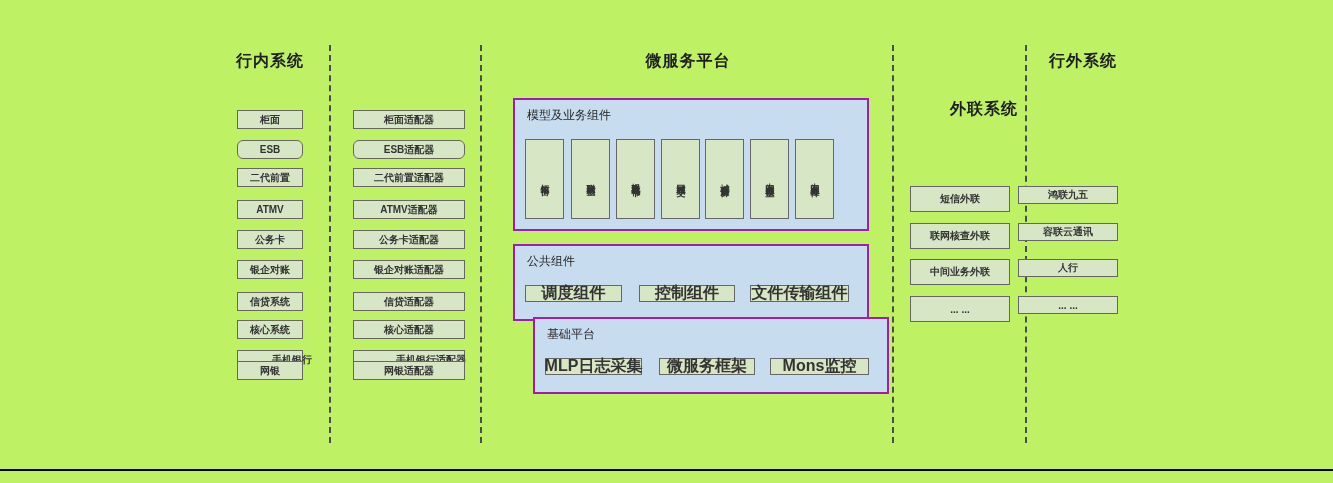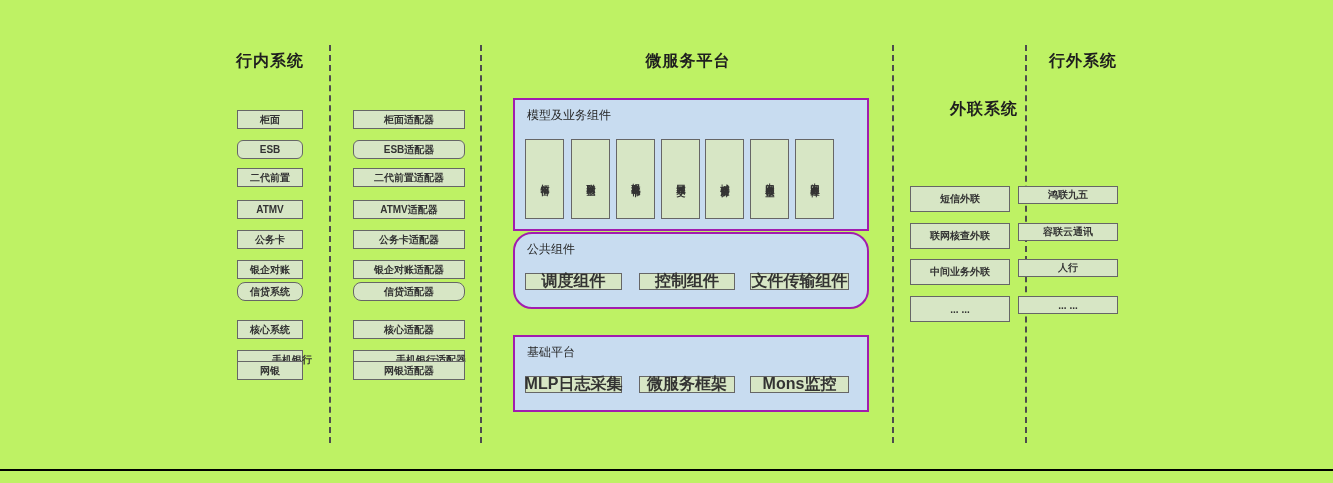--- a/index.html
+++ b/index.html
@@ -23,30 +23,30 @@
     position:absolute; box-sizing:border-box;
     background:#d7e6c5; border:1px solid #666666;
     display:flex; align-items:center; justify-content:center;
     font-size:10px; font-weight:bold; color:#333333; white-space:nowrap;
   }
   .c1 { left:237px; width:66px;  height:19px; }
   .c2 { left:353px; width:112px; height:19px; }
   .c4 { left:910px; width:100px; height:26px; }
   .c5 { left:1018px; width:100px; height:18px; }
   .r0 { top:110px; } .r1 { top:140px;border-radius:6px; } .r2 { top:168px; } .r3 { top:200px; } .r4 { top:230px; }
-  .r5 { top:260px; } .r6 { top:282px;border-radius:8px; } .r7 { top:320px; } .r8 { top:350px;padding-left:44px; } .r9 { top:361px; }
+  .r5 { top:260px; } .r6 { top:292px; } .r7 { top:320px; } .r8 { top:350px;padding-left:44px; } .r9 { top:361px; }
   .ra { top:186px; } .rb { top:223px; } .rc { top:259px; } .rd { top:296px; }
   
   .panel {
     position:absolute; left:513px; width:356px; box-sizing:border-box;
     background:#c8dcf0; border:2px solid #a21caf;
   }
   .p1 { top:98px;  height:133px; }
-  .p2 { top:232px; height:77px;border-radius:19px; }
-  .p3 { top:335px; height:77px; }
+  .p2 { top:244px; height:77px; }
+  .p3 { top:317px; height:77px;margin-left:20px; }
   .panel-label { position:absolute; left:12px; top:7px; font-size:12px; color:#262626; }
   
   .vbox {
     position:absolute; top:39px; width:39px; height:80px; box-sizing:border-box;
     background:#d7e6c5; border:1px solid #666666;
     display:flex; align-items:center; justify-content:center;
   }
   .vbox span {
     writing-mode:vertical-rl; text-orientation:upright;
     font-size:9px; font-weight:bold; color:#333333; letter-spacing:1px; line-height:1;

